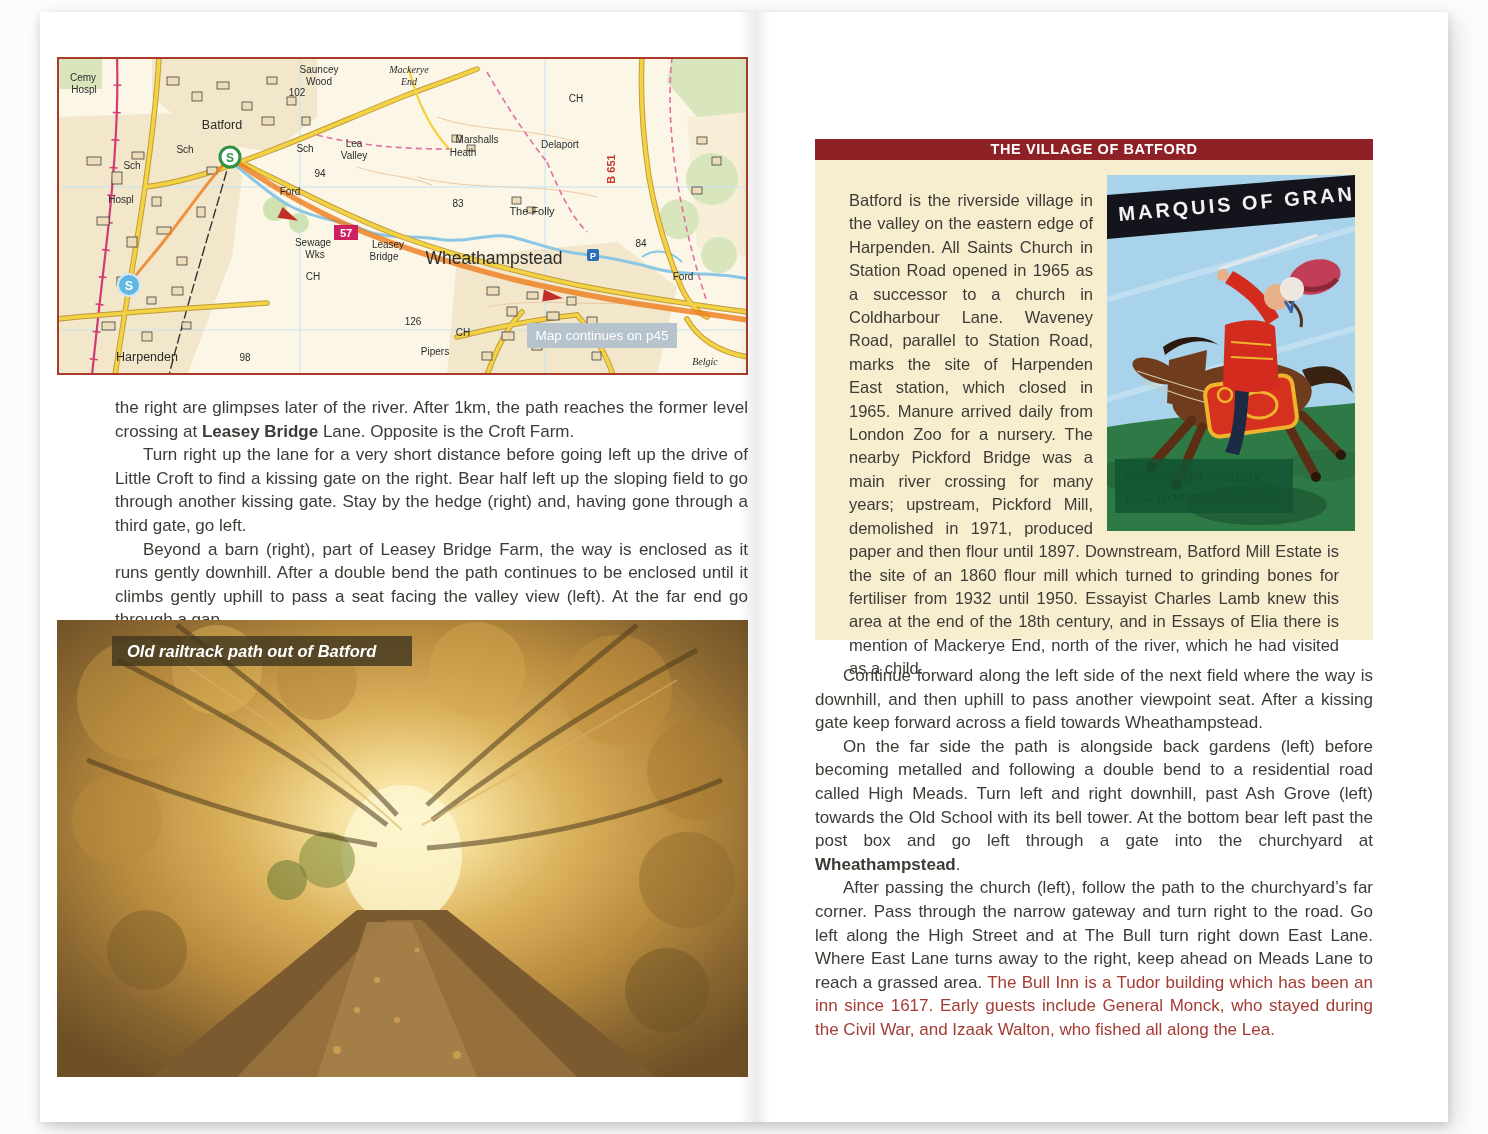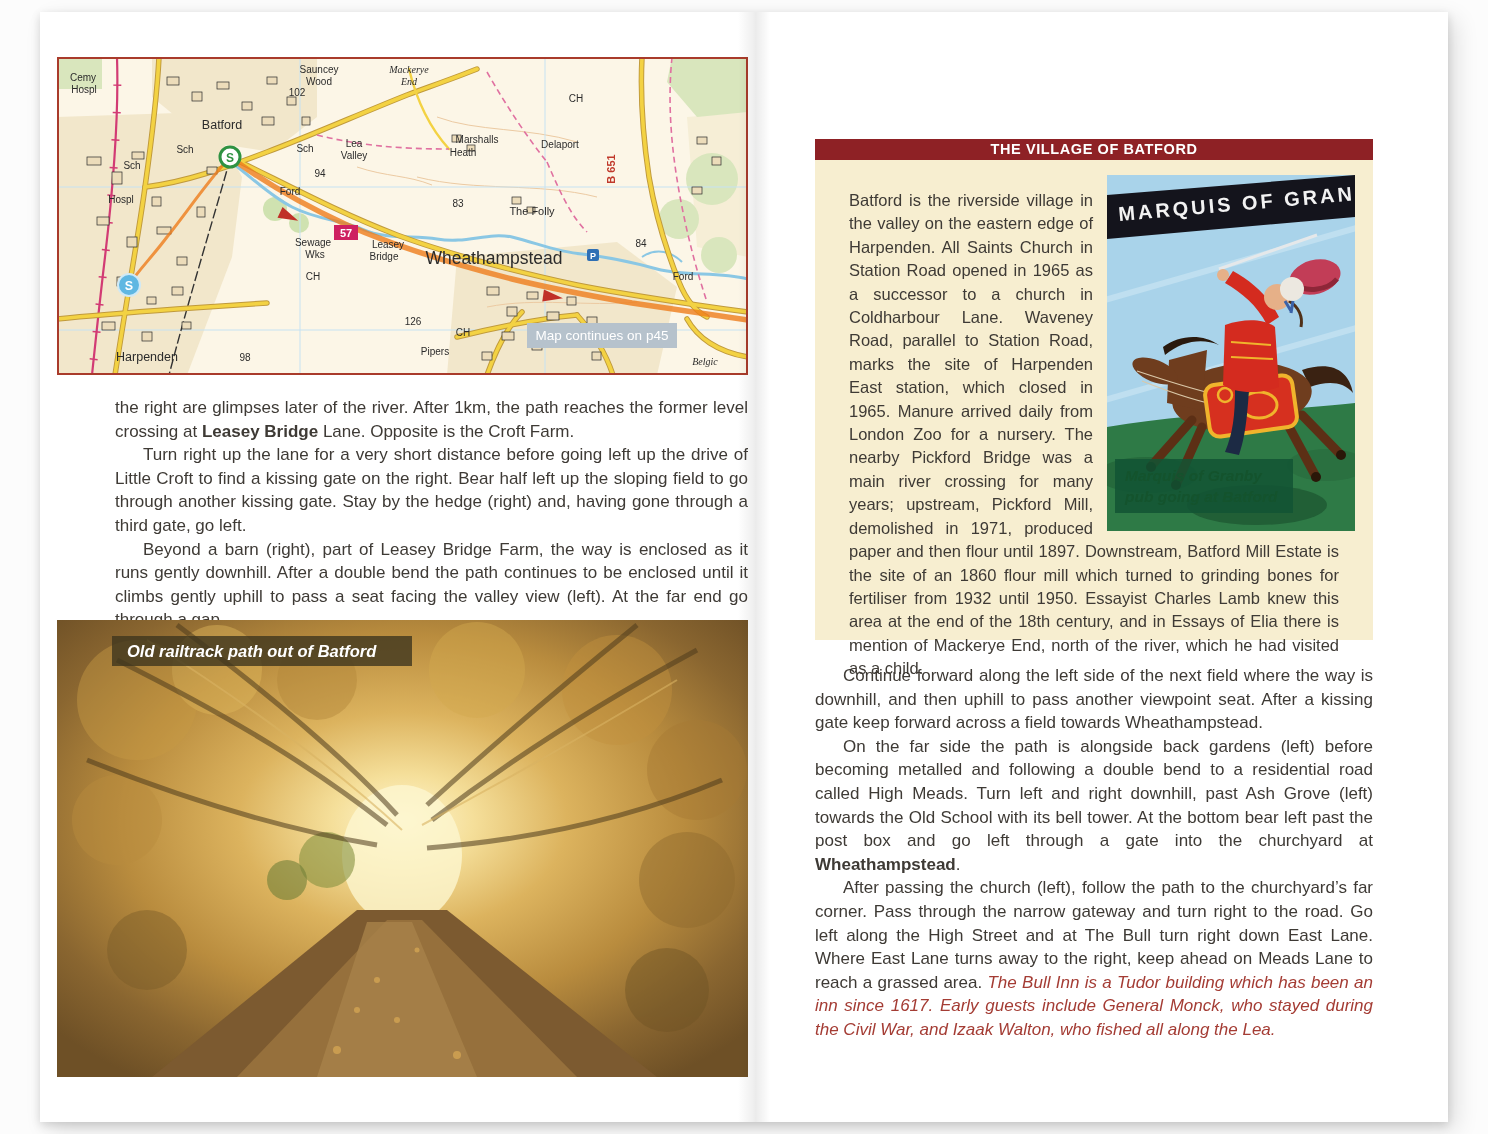--- a/index.html
+++ b/index.html
@@ -26,21 +26,21 @@
   .infobox-bar{height:21px;background:#8e2125;color:#fff;text-align:center;
       font-weight:bold;font-size:14.5px;line-height:21px;letter-spacing:.6px;}
   .infobox-body{background:#f7eed0;height:480px;box-sizing:border-box;padding:13px 18px 14px;}
   .infobox-body p{margin:16px;text-align:justify;font-size:16.5px;line-height:23.4px;color:#3e3a35;}
   .pubsign{float:right;position:relative;width:248px;height:356px;margin:2px 0 8px 14px;}
   .pubsign svg{display:block;}
   .pubsign-caption{position:absolute;left:8px;bottom:18px;width:178px;height:54px;
       background:rgba(18,84,52,.85);color:#14532d;font-weight:bold;font-style:italic;
       font-size:15.5px;line-height:21px;padding:6px 0 0 10px;box-sizing:border-box;}
   .right-text{position:absolute;left:775px;top:652px;width:558px;}
-  .red-run{color:#a43c34;font-style:italic;}
+  .red-run{color:#a43c34;}
   .pageno{position:absolute;left:775px;top:1000px;width:558px;text-align:right;
       font-size:17px;color:#3e3a35;}
 
   
   text{font-family:"Liberation Sans",sans-serif;}
   .mlbl{font-size:10px;fill:#2b2b2b;}
   .mlbl-it{font-size:10px;fill:#2b2b2b;font-style:italic;font-family:"Liberation Serif",serif;}
   .mlbl-big{font-size:17.5px;fill:#2b2b2b;}
   .mlbl-town{font-size:12.5px;fill:#2b2b2b;}
   .mlbl-red{font-size:11px;fill:#c0392b;font-weight:bold;}

